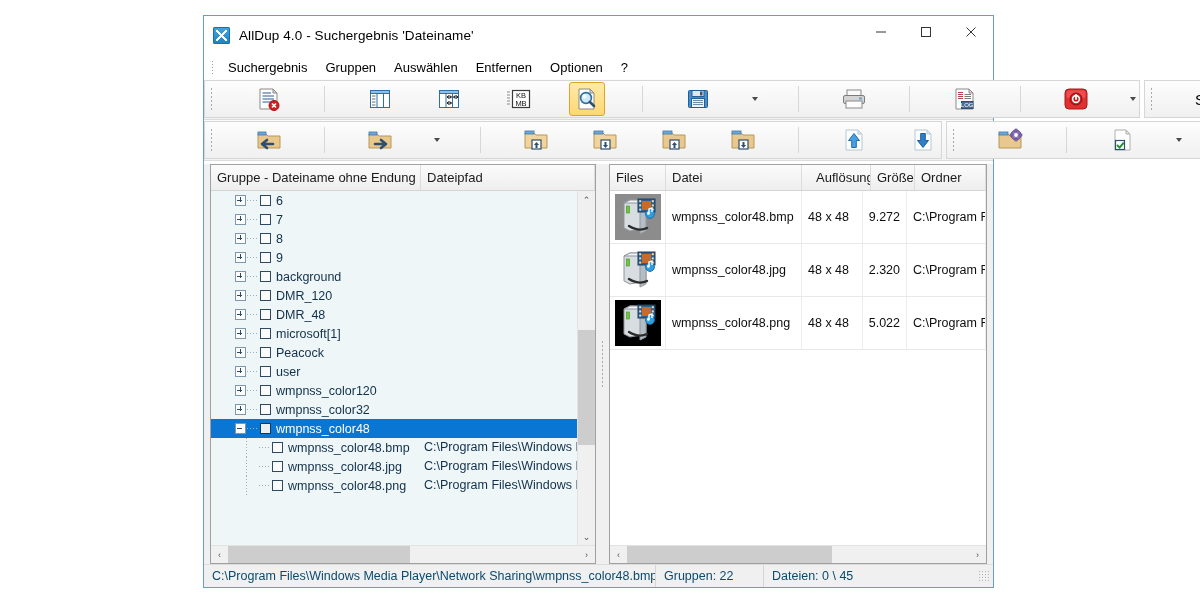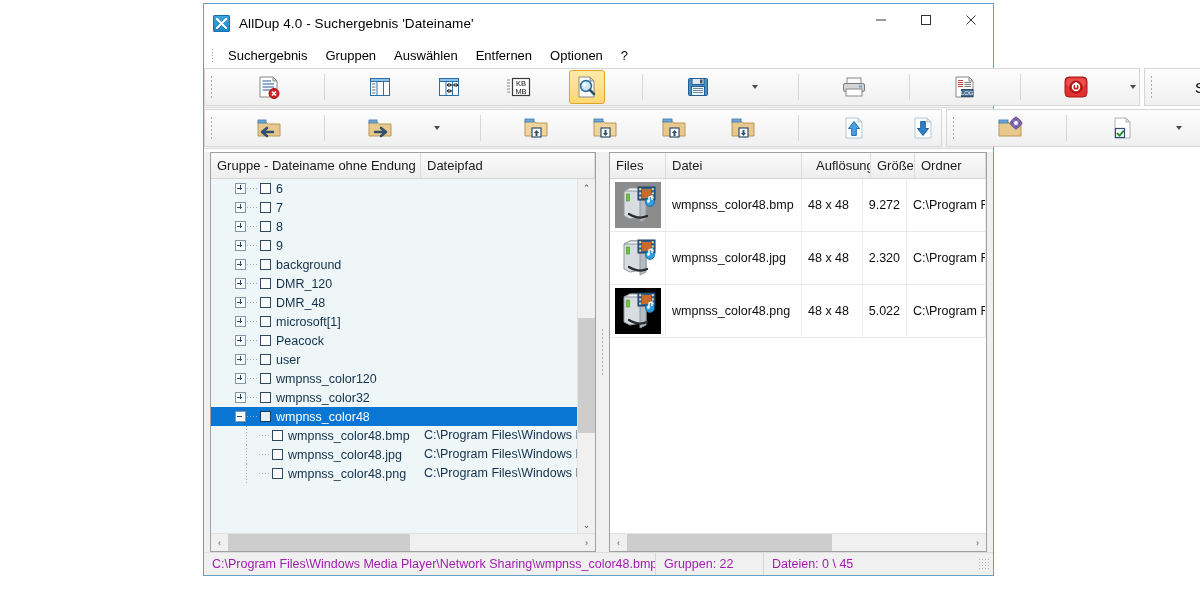--- a/index.html
+++ b/index.html
@@ -2,21 +2,21 @@
 <html><head>
 <meta charset="utf-8">
 <style>
   html,body{margin:0;padding:0;}
   body{
     width:1200px;height:600px;background:#ffffff;
     font-family:"Liberation Sans", sans-serif;
     -webkit-font-smoothing:antialiased;
   }
   .window{
-    position:absolute;left:203px;top:3px;width:791px;height:573px;
+    position:absolute;left:203px;top:15px;width:791px;height:573px;
     background:#f0f0f0;border:1px solid #62a0c8;box-sizing:border-box;
     display:flex;flex-direction:column;
   }
   
   .titlebar{
     height:39px;background:#ffffff;display:flex;align-items:center;
     flex:0 0 auto;
   }
   .app-icon{
     width:17px;height:17px;margin-left:9px;margin-right:9px;border-radius:2px;
@@ -197,21 +197,21 @@
   }
   .lcell.num{justify-content:flex-end;}
   .thumb{
     width:46px;height:46px;flex:0 0 auto;position:relative;
     display:flex;align-items:center;justify-content:center;
   }
   .thumb svg{display:block;}
   
   .statusbar{
     height:22px;flex:0 0 auto;display:flex;align-items:center;
-    background:#f0f0f0;border-top:1px solid #dcdcdc;font-size:12.5px;color:#a21caf;
+    background:#f0f0f0;border-top:1px solid #dcdcdc;font-size:12.5px;color:#0c4a6e;
   }
   .st-cell{
     height:22px;line-height:22px;padding:0 8px;box-sizing:border-box;
     border-right:1px solid #d6d6d6;overflow:hidden;white-space:nowrap;
   }
   .st-grip{
     margin-left:auto;width:12px;height:12px;margin-right:3px;
     background-image:radial-gradient(#b4b4b4 40%, transparent 41%);
     background-size:3px 3px;
   }

